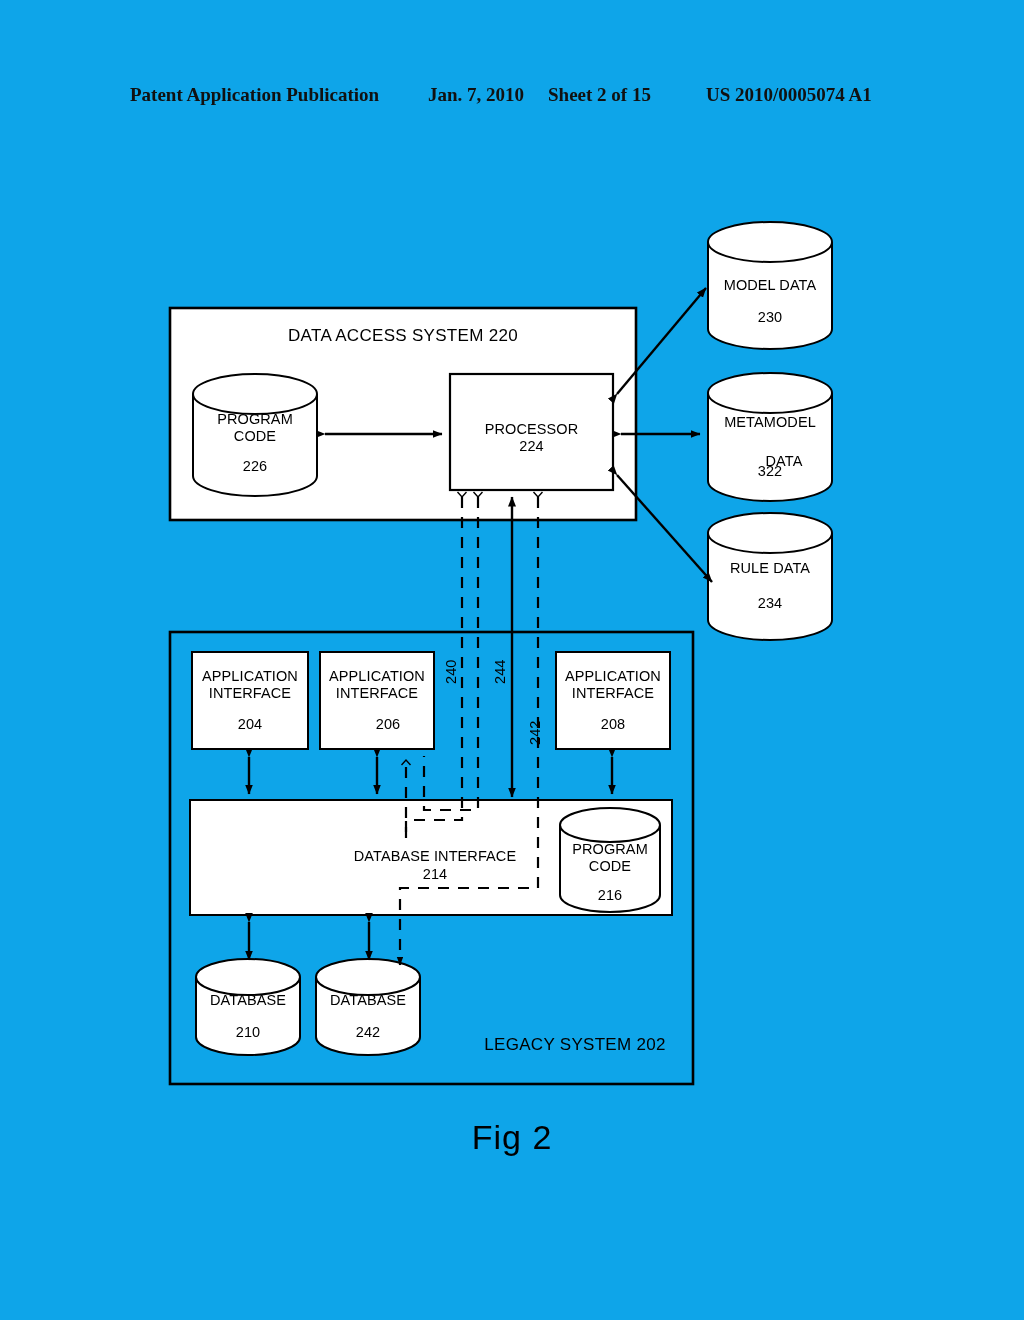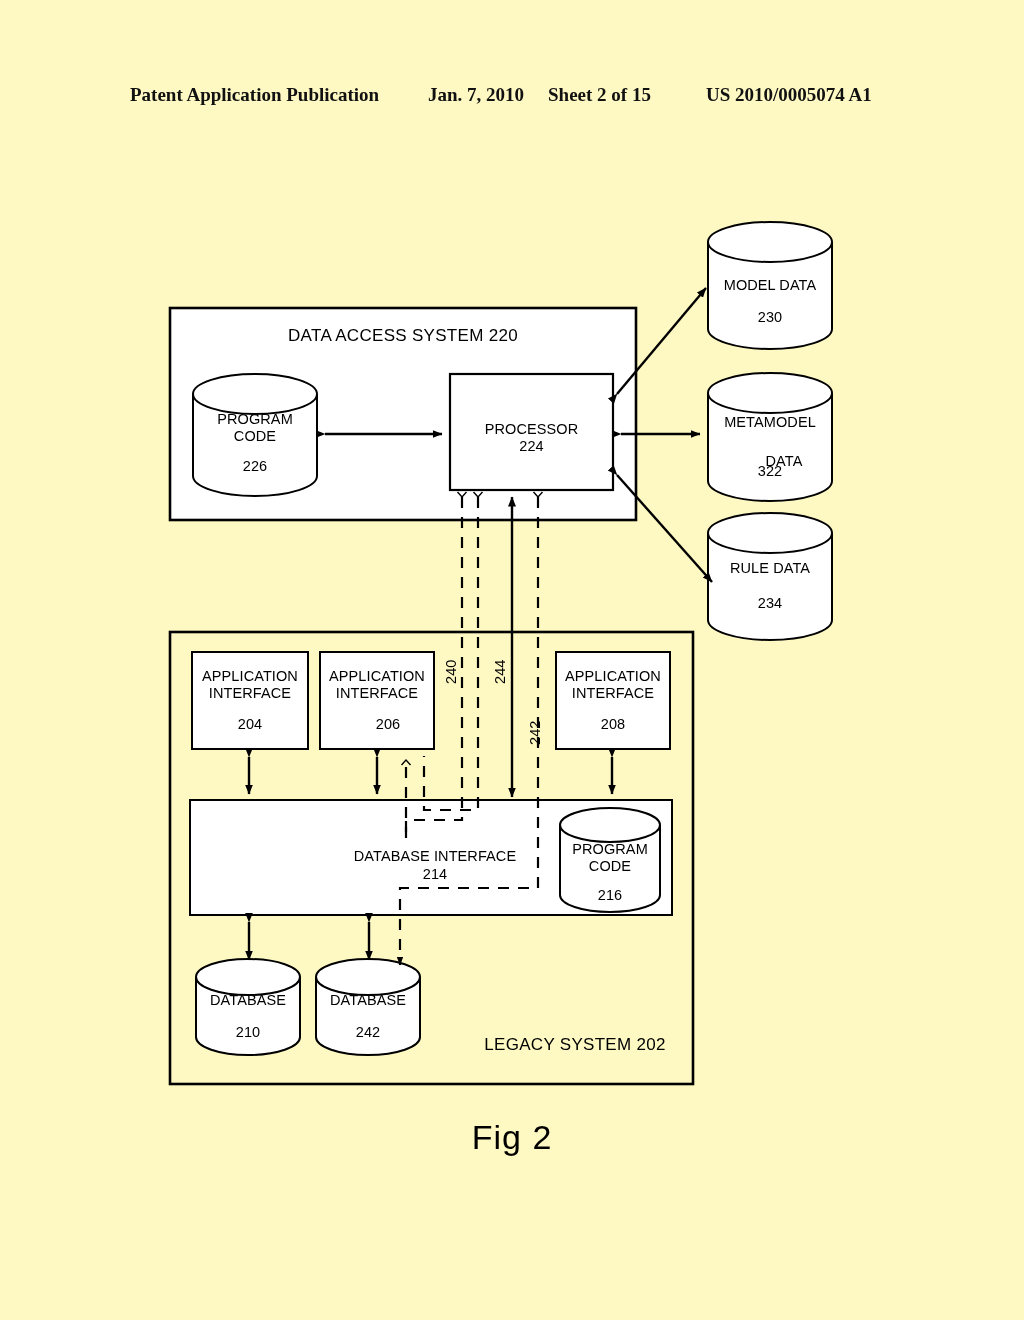--- a/index.html
+++ b/index.html
@@ -9,21 +9,21 @@
     background: #ffffff;
   }
   body {
     font-family: "Liberation Sans", sans-serif;
     color: #000000;
   }
   #page {
     position: relative;
     width: 1024px;
     height: 1320px;
-    background: #fef9c3;
+    background: #0ea5e9;
     overflow: hidden;
   }
   
   #header {
     position: absolute;
     left: 0;
     top: 84px;
     width: 1024px;
     height: 30px;
     font-family: "Liberation Serif", serif;

